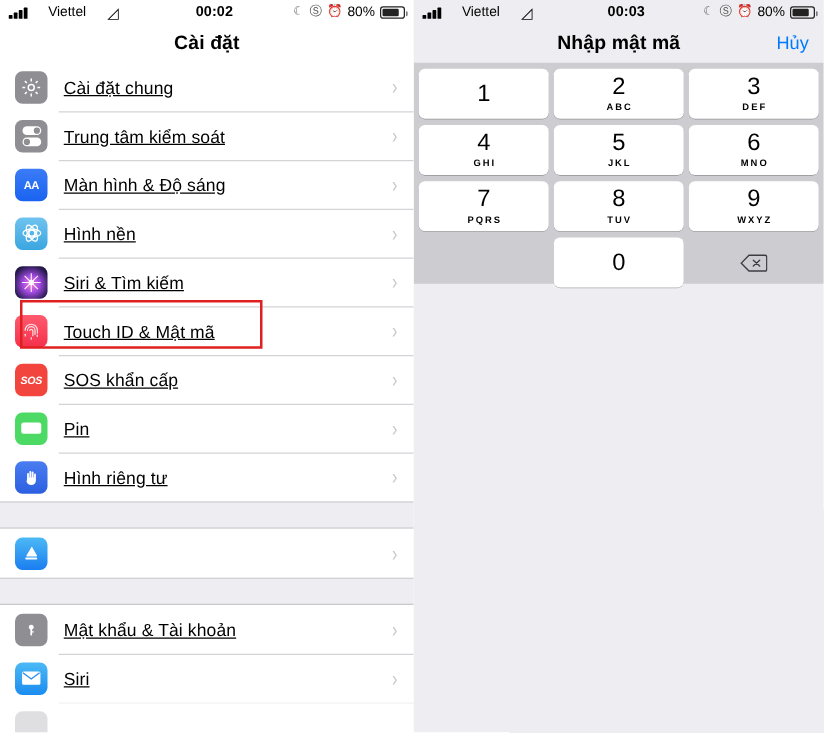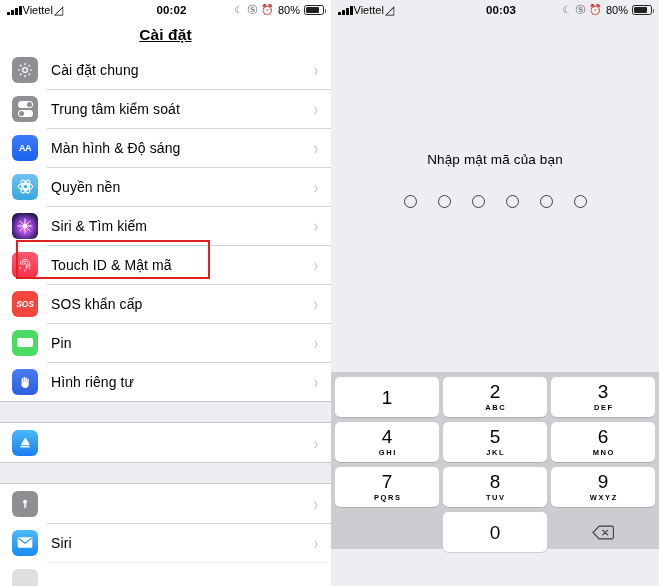--- a/index.html
+++ b/index.html
@@ -17,21 +17,21 @@
   .panel-left  { width:331px; background:#ffffff; }
   .panel-right { width:328px; background:#eeeef2; }
 
   
   .statusbar {
     height:20px; display:flex; align-items:center;
     font-size:11px; color:#000; background:#fff;
     padding:0 7px; position:relative;
   }
   .panel-right .statusbar { background:#eeeef2; }
-  .sb-left { display:flex; align-items:center; gap:1px; }
+  .sb-left { display:flex; align-items:center; gap:17px; }
   .sb-center { position:absolute; left:12px; right:0; text-align:center;
                font-size:11.5px; font-weight:600; letter-spacing:.1px; pointer-events:none; }
   .sb-right { margin-left:auto; display:flex; align-items:center; gap:4px; position:relative; z-index:2;}
   .bars { display:flex; align-items:flex-end; gap:1.5px; height:9px; }
   .bars i { display:block; width:2.5px; background:#000; border-radius:.5px; }
   .bars i:nth-child(1){height:3px}.bars i:nth-child(2){height:5px}
   .bars i:nth-child(3){height:7px}.bars i:nth-child(4){height:9px}
   .carrier { font-size:11px; }
   .wifi { font-size:12px; line-height:1; }
   .moon,.rotlock,.alarm { font-size:10px; line-height:1; color:#555; }
@@ -39,36 +39,36 @@
   .batt { width:20px; height:10px; border:1px solid #222; border-radius:2.5px;
           position:relative; padding:1px; }
   .batt::after { content:""; position:absolute; right:-3px; top:3px; width:1.5px;
                  height:4px; background:#555; border-radius:0 1px 1px 0; }
   .batt span { display:block; height:100%; background:#222; border-radius:1px; }
 
   
   .navbar { height:30px; position:relative; display:flex; align-items:center;
             justify-content:center; background:#fff; }
   .panel-right .navbar { background:#eeeef2; }
-  .nav-title { font-size:15.5px; font-weight:700; color:#000; letter-spacing:.1px;text-decoration:underline; }
+  .nav-title { font-size:15.5px; font-weight:700; color:#000; letter-spacing:.1px; }
   .nav-right { position:absolute; right:12px; top:50%; transform:translateY(-50%);
                font-size:14.5px; color:#007aff; }
 
   
   .list { background:#fff; }
   .group-gap { height:22px; background:#eeeef2;
                border-top:.5px solid #c8c7cc; border-bottom:.5px solid #c8c7cc; }
   .row { height:39px; display:flex; align-items:center; padding-left:12px;
          background:#fff; position:relative; }
   .row + .row::before { content:""; position:absolute; left:47px; right:0; top:0;
                         height:.5px; background:#d4d4d6; }
   .icon { width:26px; height:26px; border-radius:6px; flex:0 0 26px;
           display:flex; align-items:center; justify-content:center;
           color:#fff; font-size:11px; font-weight:700; overflow:hidden; position:relative; }
-  .row-label { margin-left:13px; font-size:14px; color:#000; letter-spacing:.1px; }
+  .row-label { margin-left:13px; font-size:14px; color:#000; letter-spacing:.1px;text-decoration:underline; }
   .chev { margin-left:auto; margin-right:13px; color:#c7c7cc; font-size:13px;
           font-weight:400; transform:scaleY(1.35); }
 
   
   .ic-gear { background:#8e8e93; }
   .ic-gear svg { width:18px; height:18px; }
   .ic-control { background:#8e8e93; flex-direction:column; gap:2px; }
   .ic-control .sw { width:15px; height:7px; border-radius:4px; background:#fff;
                     position:relative; }
   .ic-control .sw::after { content:""; position:absolute; top:1px; width:5px; height:5px;
@@ -180,21 +180,21 @@
         </div>
         <div class="row">
           <div class="icon ic-wallpaper">
             <svg viewBox="0 0 24 24" fill="none" stroke="#fff" stroke-width="1.3">
               <circle cx="12" cy="12" r="3"></circle>
               <ellipse cx="12" cy="12" rx="9" ry="4"></ellipse>
               <ellipse cx="12" cy="12" rx="9" ry="4" transform="rotate(60 12 12)"></ellipse>
               <ellipse cx="12" cy="12" rx="9" ry="4" transform="rotate(120 12 12)"></ellipse>
             </svg>
           </div>
-          <div class="row-label">Quyền nền</div>
+          <div class="row-label">Hình nền</div>
           <div class="chev">›</div>
         </div>
         <div class="row">
           <div class="icon ic-siri">
             <svg viewBox="0 0 24 24" fill="none" stroke="#ffffff" stroke-width="1.1" opacity=".95">
               <path d="M12 3v18M3 12h18M5.6 5.6l12.8 12.8M18.4 5.6L5.6 18.4"></path>
               <circle cx="12" cy="12" r="2.6" fill="#fff" stroke="none"></circle>
             </svg>
           </div>
           <div class="row-label">Siri &amp; Tìm kiếm</div>
@@ -248,20 +248,21 @@
         </div>
         <div class="group-gap"></div>
         <div class="row">
           <div class="icon ic-passwords">
             <svg viewBox="0 0 24 24" fill="#fff">
               <circle cx="12" cy="8.2" r="3.3"></circle>
               <rect x="10.8" y="10.4" width="2.4" height="9" rx=".9"></rect>
               <rect x="12.6" y="13.6" width="3" height="1.9" rx=".8"></rect>
             </svg>
           </div>
+          <div class="row-label">Mật khẩu &amp; Tài khoản</div>
           <div class="chev">›</div>
         </div>
         <div class="row">
           <div class="icon ic-mail">
             <svg viewBox="0 0 24 18" fill="none">
               <rect x="1" y="1" width="22" height="16" rx="2" fill="#fff"></rect>
               <path d="M2 2.5l10 7.5 10-7.5" stroke="#2b8ef0" stroke-width="1.7" fill="none"></path>
             </svg>
           </div>
           <div class="row-label">Siri</div>
@@ -293,32 +294,25 @@
         <span class="moon">☾</span>
         <span class="rotlock">Ⓢ</span>
         <span class="alarm">⏰</span>
         <span class="pct">80%</span>
         <span class="batt">
             <span style="width:80%"></span>
           </span>
       </div>
     </div>
 
-
-    <div class="pc-area">
-      <div class="pc-prompt">Nhập mật mã của bạn</div>
-      <div class="pc-dots" id="pc-dots">
-          <div class="pc-dot"></div>
-          <div class="pc-dot"></div>
-          <div class="pc-dot"></div>
-          <div class="pc-dot"></div>
-          <div class="pc-dot"></div>
-          <div class="pc-dot"></div>
-        </div>
+    <div class="navbar">
+      <div class="nav-title">Nhập mật mã</div>
+      <div class="nav-right" style="color: rgb(0, 122, 255);">Hủy</div>
     </div>
+
 
     <div class="keypad" id="keypad">
         <div class="kp-row">
           <div class="key">
             <div class="num">1</div>
           </div>
           <div class="key">
             <div class="num">2</div>
             <div class="ltr">ABC</div>
           </div>

